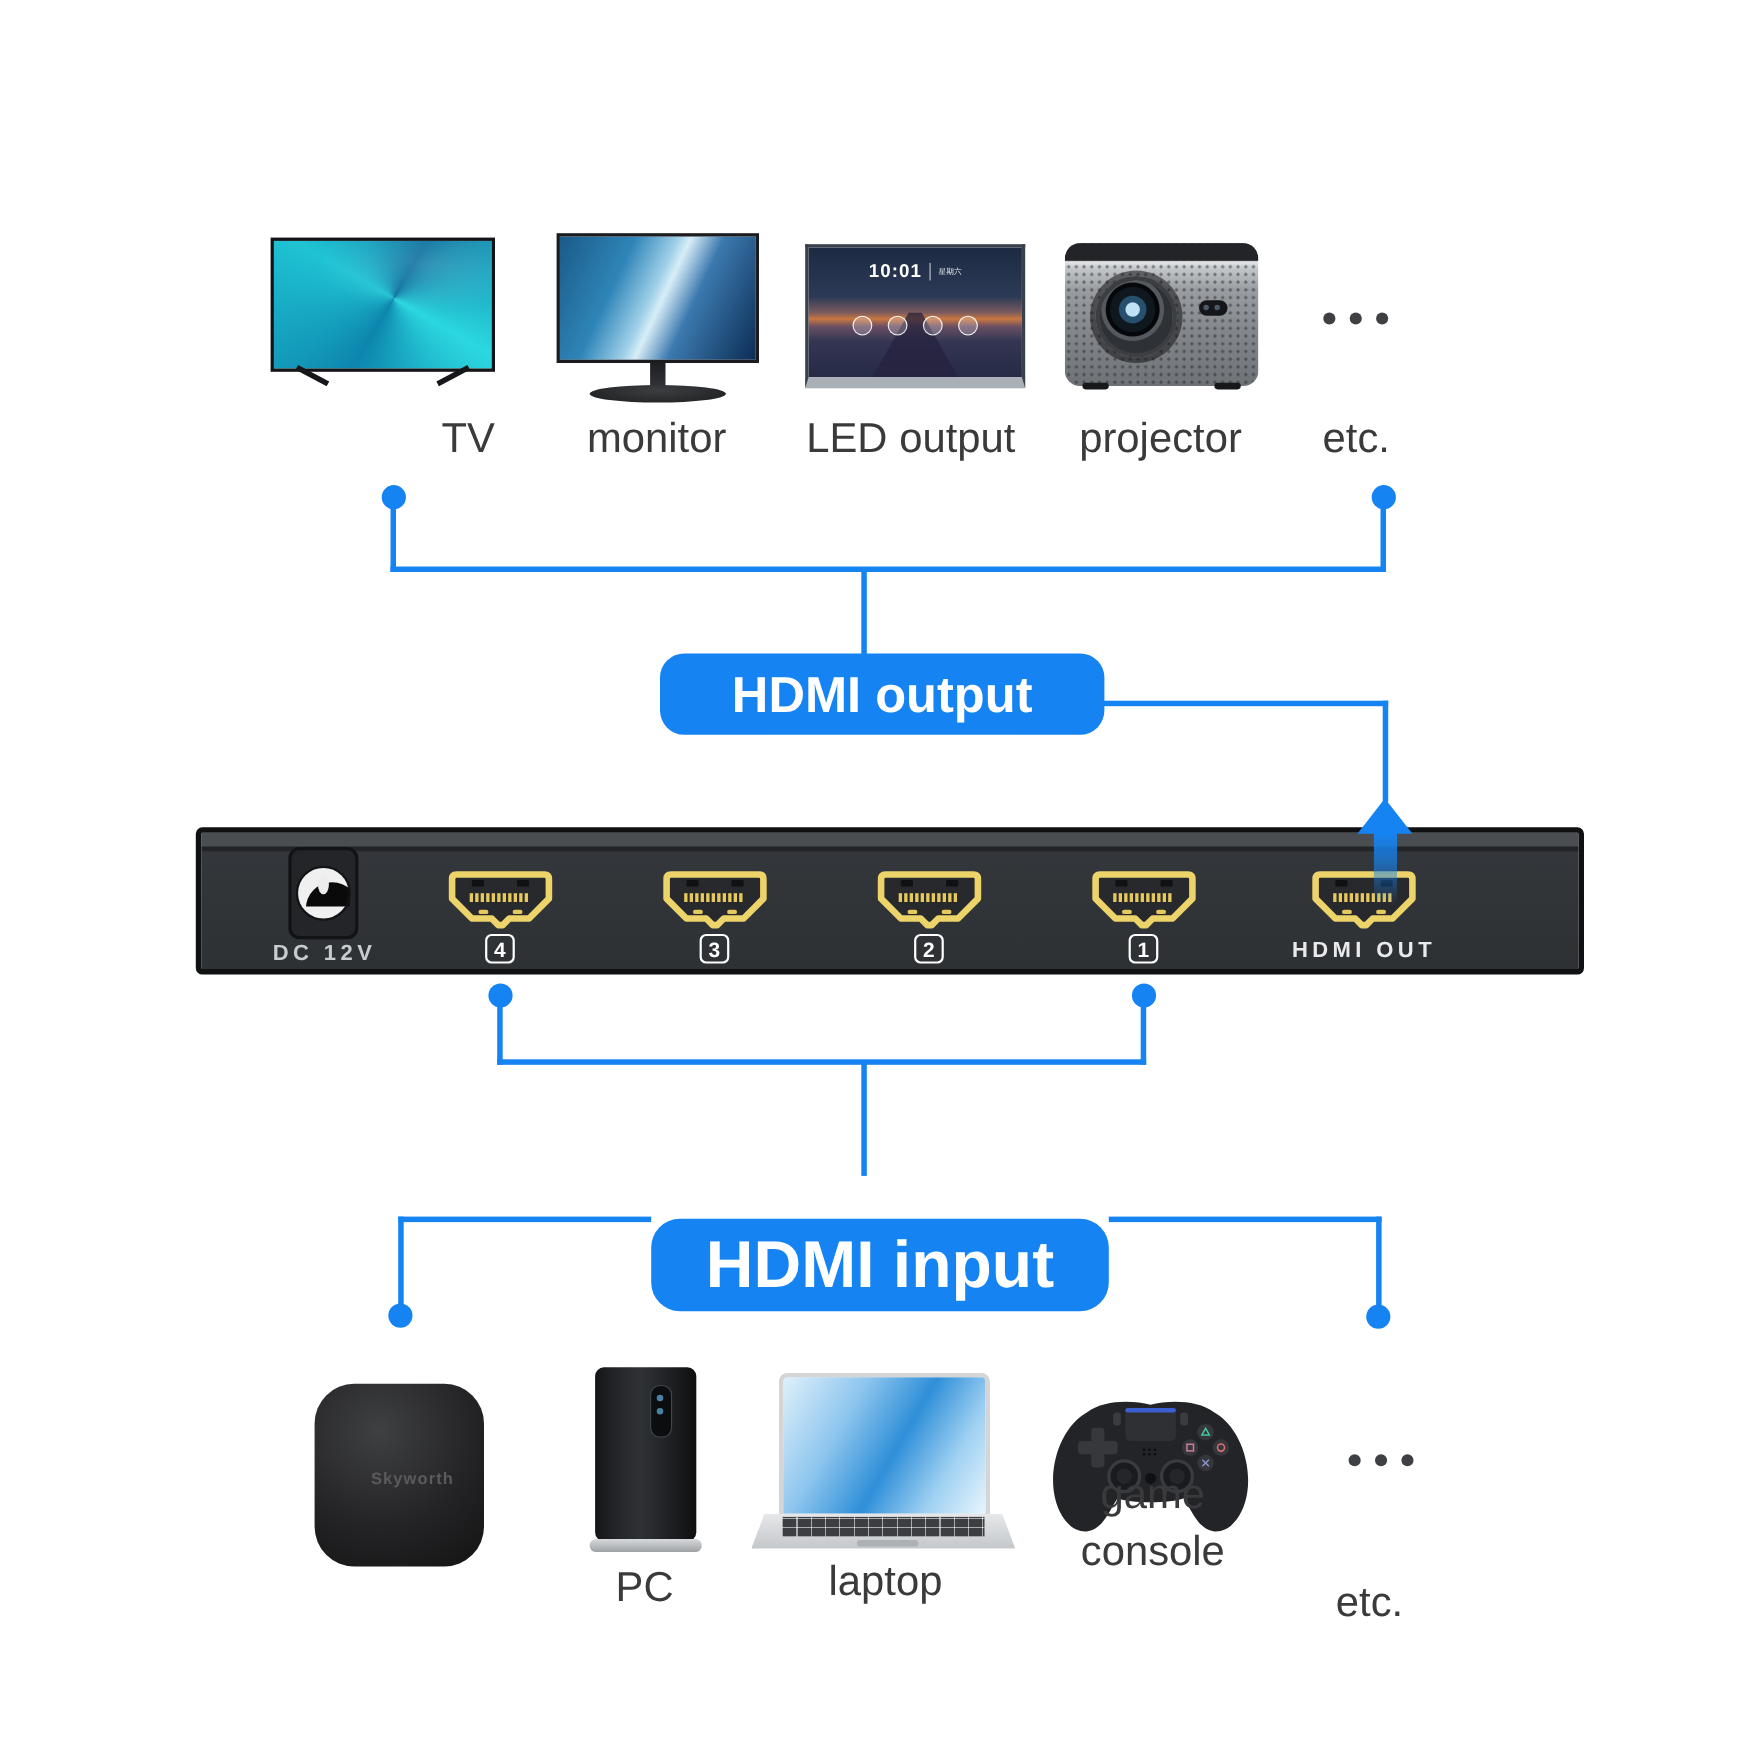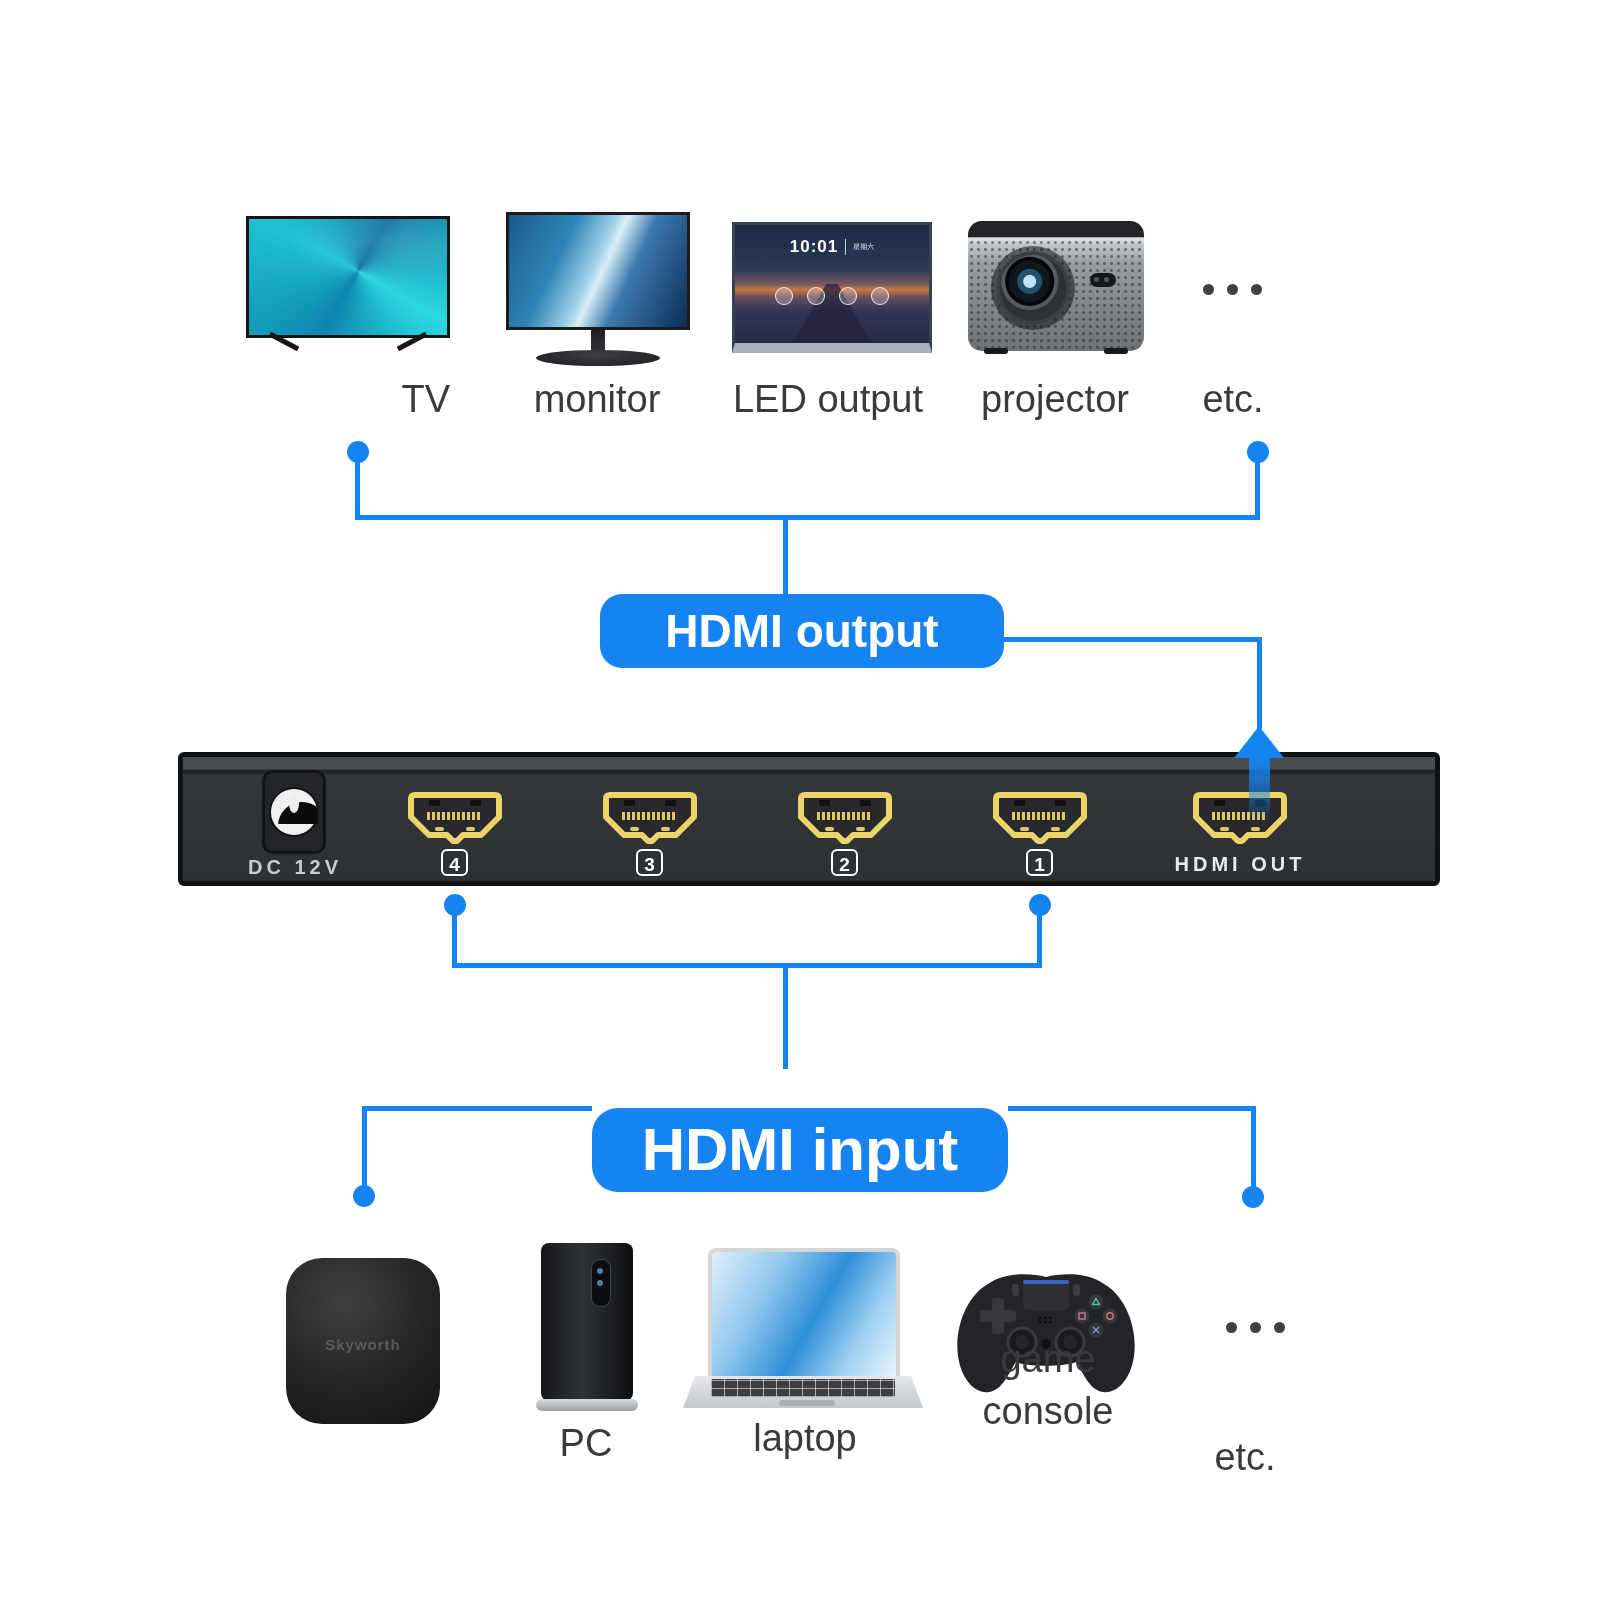--- a/index.html
+++ b/index.html
@@ -57,21 +57,21 @@
      color:#fff;font-size:19px;font-weight:700;text-align:center;line-height:27px;box-sizing:border-box;}
   .panel-text{position:absolute;color:#c9ccce;font-size:20px;font-weight:700;letter-spacing:4px;text-align:center;}
   .arrow-tri{position:absolute;width:0;height:0;border-left:25px solid transparent;
      border-right:25px solid transparent;border-bottom:32px solid #1584f2;z-index:5;}
   .arrow-stem{position:absolute;width:21px;z-index:5;
      background:linear-gradient(180deg,#1584f2 0%,rgba(21,132,242,.65) 45%,rgba(21,132,242,0) 100%);}
   
   .stb{position:absolute;width:154px;height:166px;border-radius:36px;
      background:radial-gradient(circle at 38% 26%,#3f4042,#242426 55%,#131314 100%);}
   .stb span{position:absolute;left:0;top:78px;width:100%;text-align:center;
-     font-size:15px;font-weight:700;color:#5b5b5d;letter-spacing:1px;}
+     font-size:15px;font-weight:700;color:#5b5b5d;letter-spacing:1px;padding-left:12px;}
   .pc-body{position:absolute;width:92px;height:158px;border-radius:8px;
      background:linear-gradient(90deg,#141517 0%,#26282b 25%,#2f3235 45%,#1b1c1f 80%,#0e0f10 100%);}
   .pc-port{position:absolute;left:50px;top:16px;width:18px;height:46px;border-radius:9px;
      background:#0c0d0e;border:1px solid #3f464d;}
   .pc-port i{position:absolute;left:5px;width:6px;height:6px;border-radius:50%;background:#4a7fa6;}
   .pc-base{position:absolute;width:102px;height:12px;border-radius:6px;
      background:linear-gradient(#d7dadc,#9ea2a5);}
   .laptop{position:absolute;width:240px;height:164px;}
   .lap-screen{position:absolute;left:25px;top:0;width:184px;height:124px;border:4px solid #d3d5d7;
      border-bottom:2px solid #c2c4c6;border-radius:8px 8px 0 0;box-sizing:content-box;

